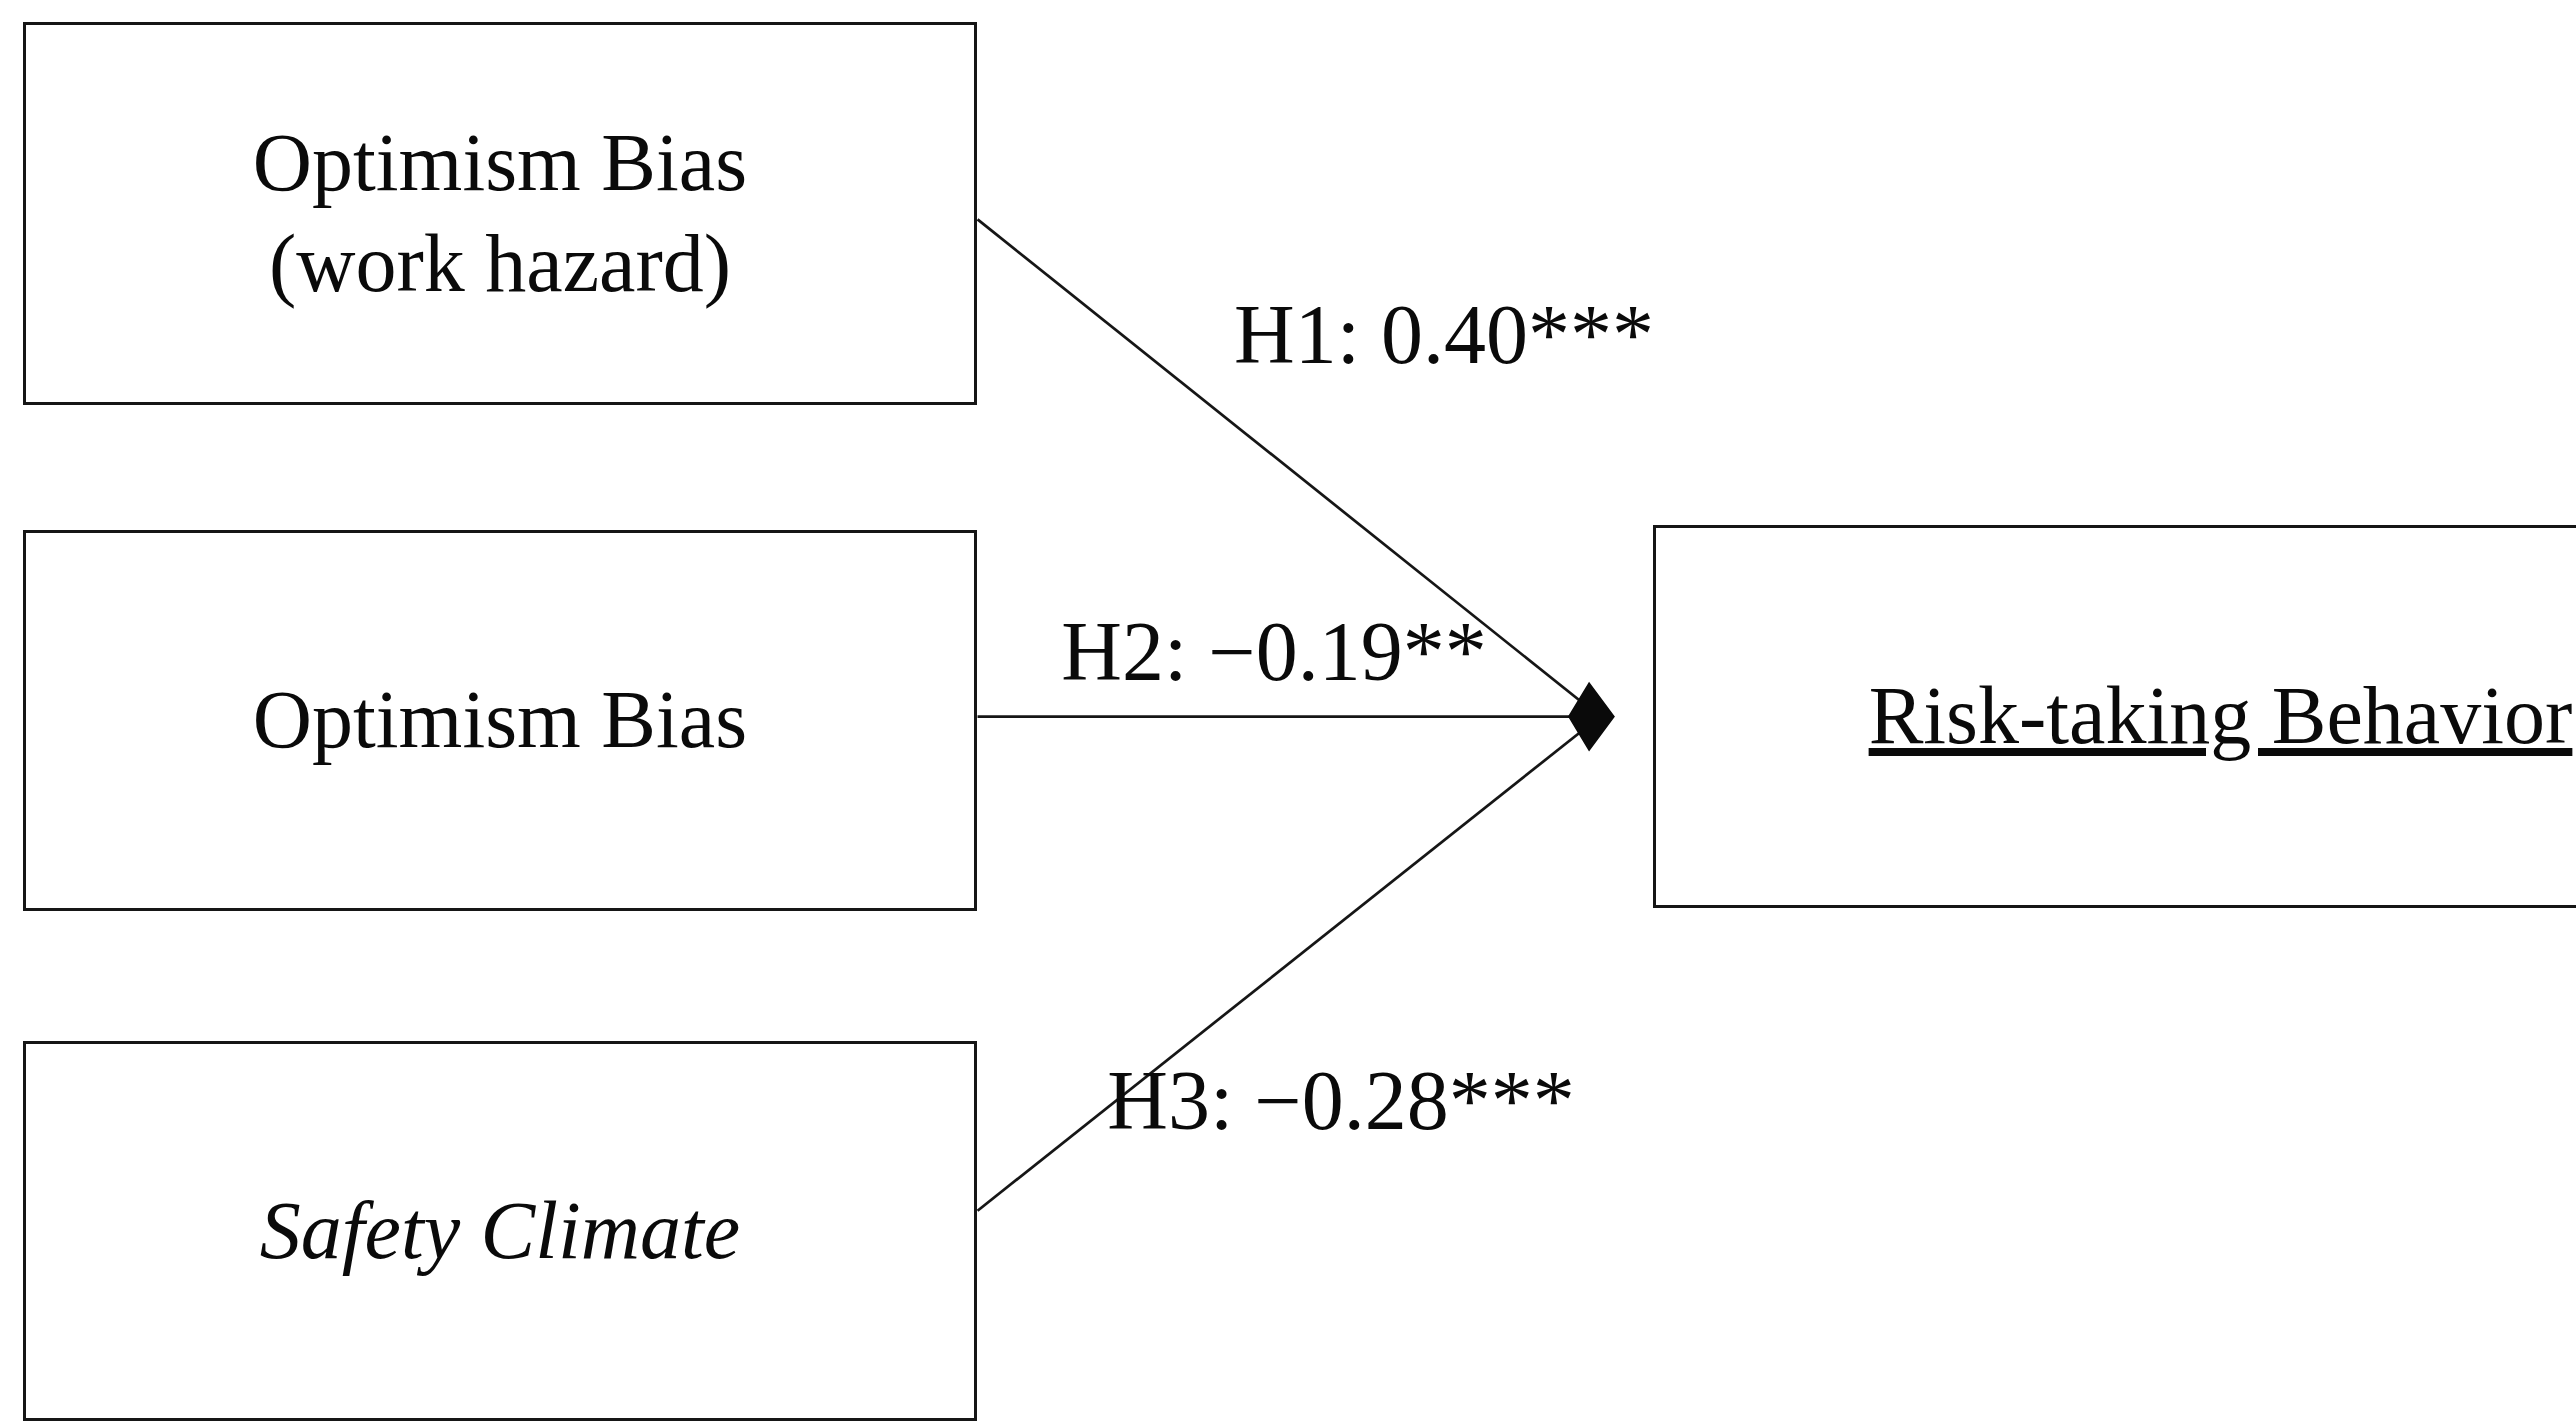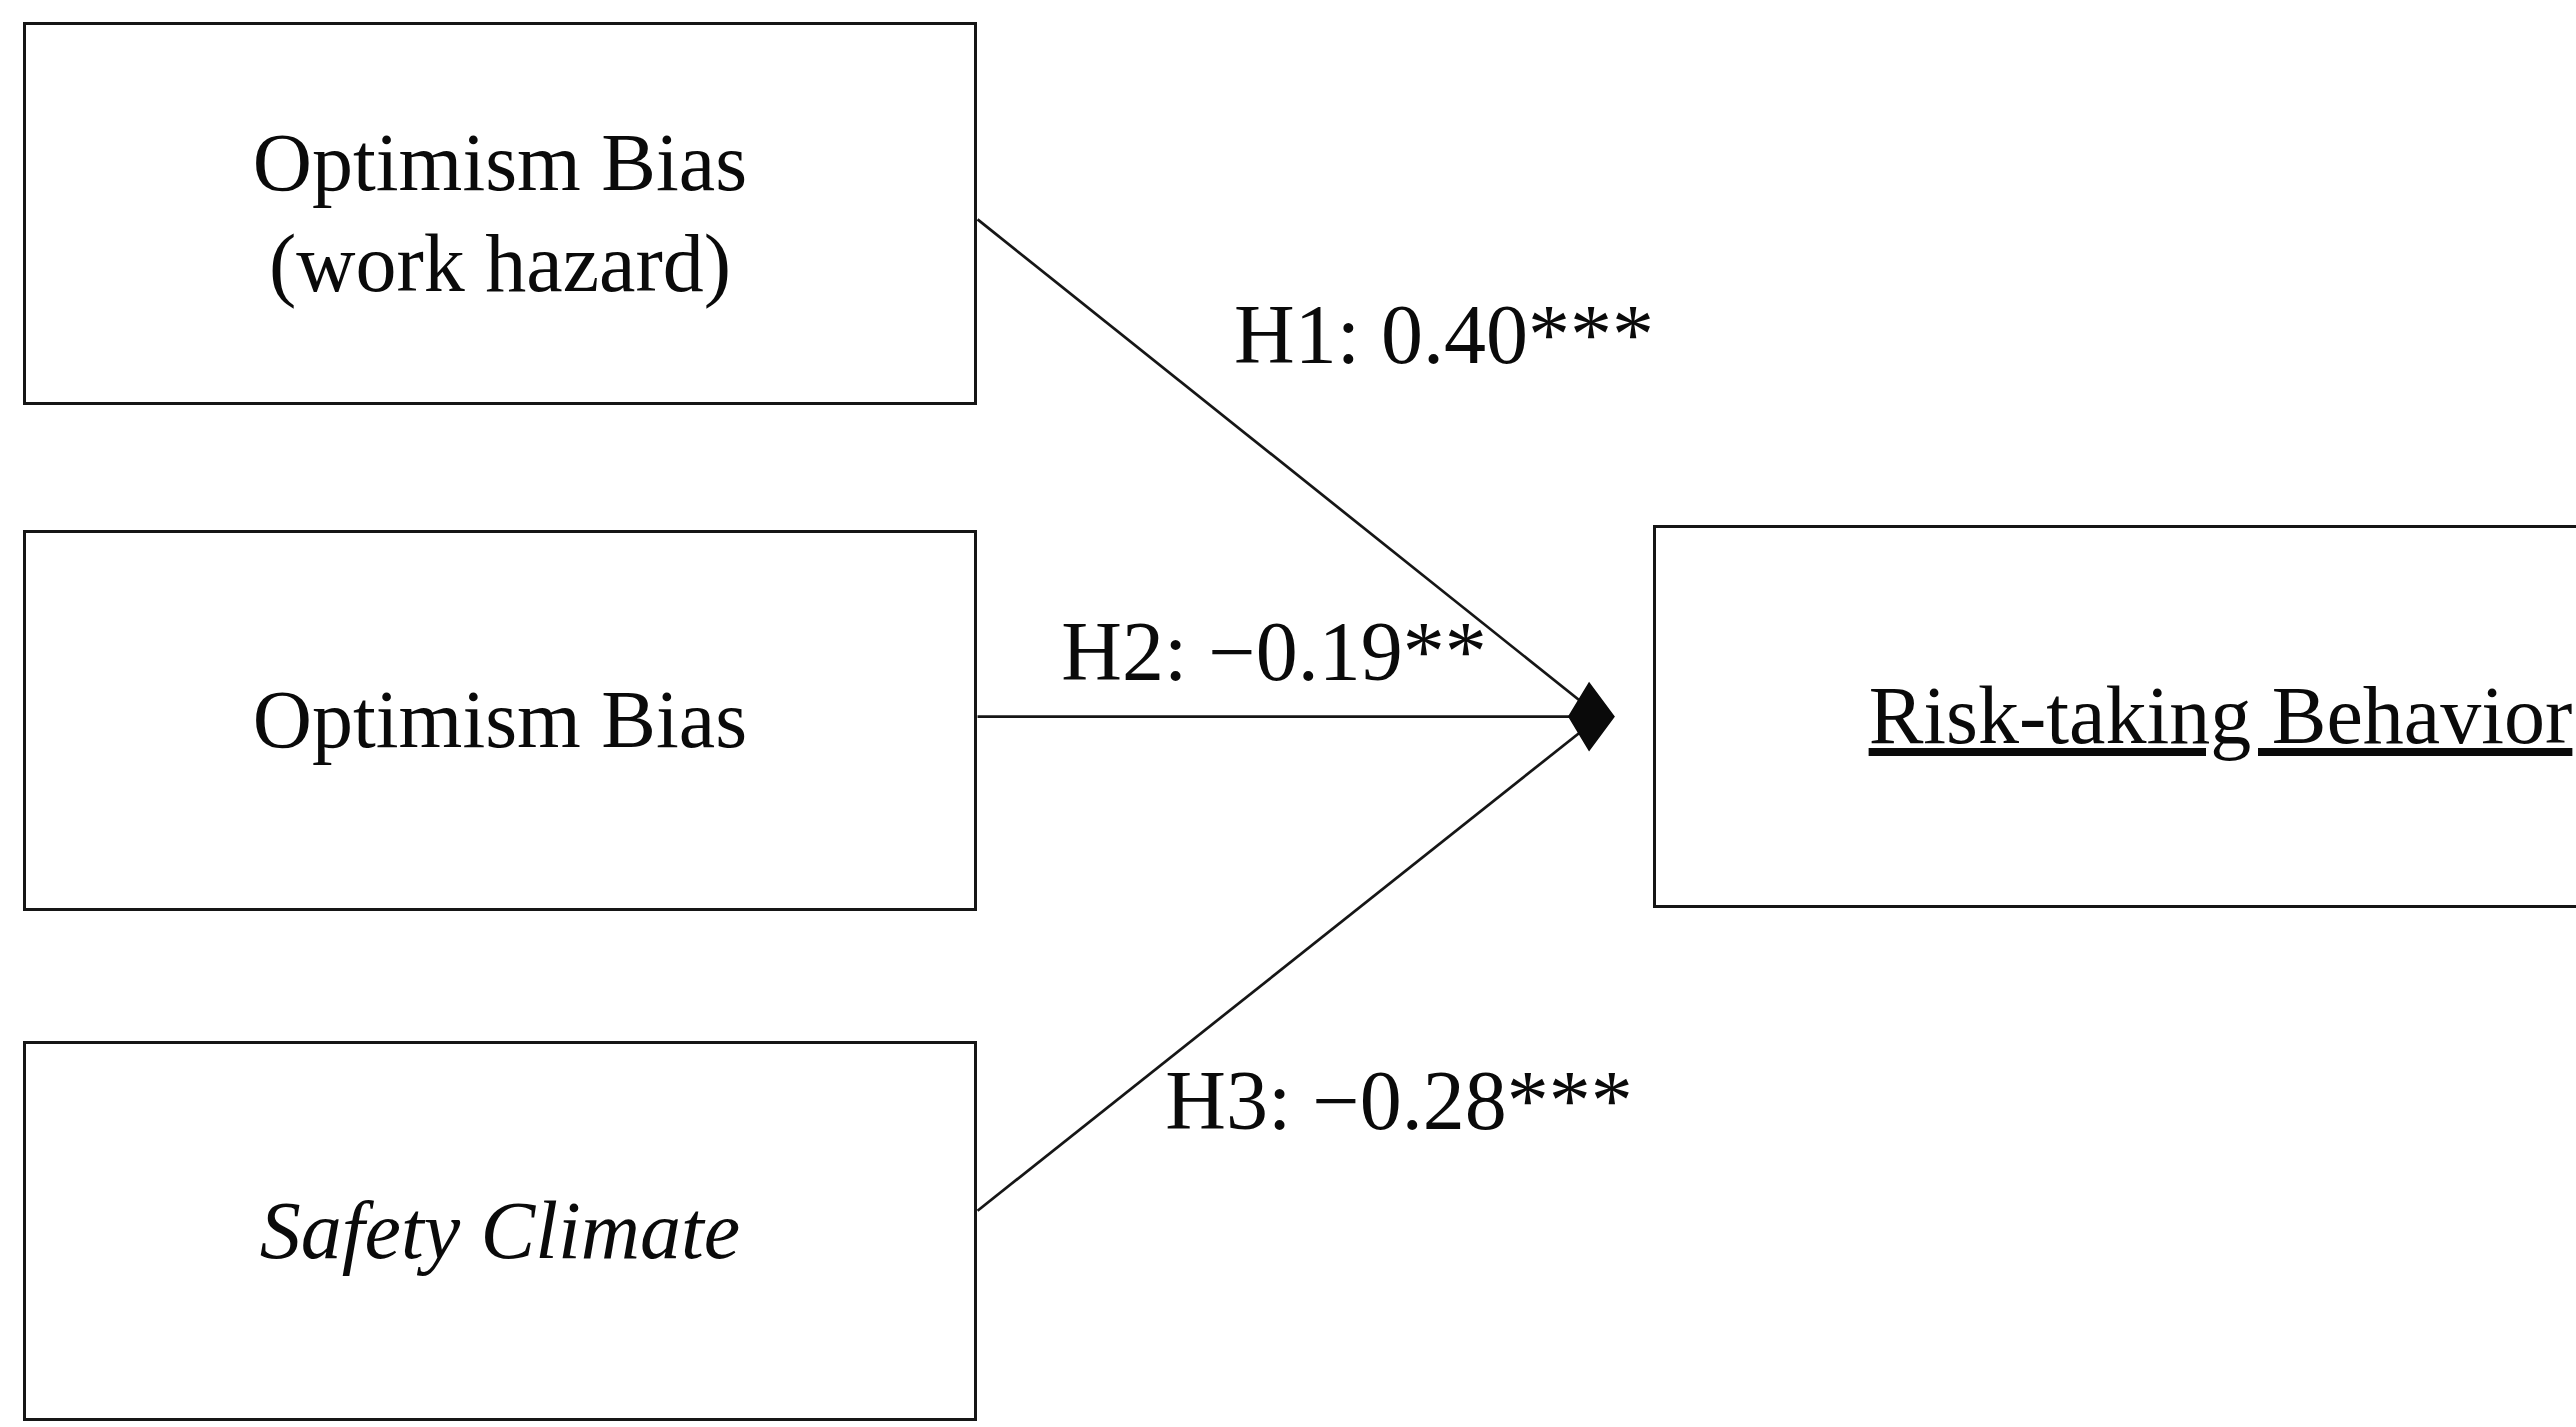--- a/index.html
+++ b/index.html
@@ -48,21 +48,21 @@
   .edge-label {
     position: absolute;
     white-space: nowrap;
     font-size: 84px;
     line-height: 1;
     transform: translate(-50%, -50%);
     text-align: center;
   }
   .edge-label-h1 { left: 1444px; top: 335px; }
   .edge-label-h2 { left: 1274px; top: 652px; }
-  .edge-label-h3 { left: 1399px; top: 1101px; }
+  .edge-label-h3 { left: 1341px; top: 1101px; }
 </style>
 </head>
 <body>
 
 <div class="canvas">
 
   <svg class="connectors" viewBox="0 0 3310 1834" xmlns="http://www.w3.org/2000/svg" aria-hidden="true">
     <line x1="1256" y1="282" x2="2052" y2="918" stroke="#161616" stroke-width="3.5"></line>
     <line x1="1256" y1="921" x2="2052" y2="921" stroke="#161616" stroke-width="3.5"></line>
     <line x1="1256" y1="1556" x2="2052" y2="924" stroke="#161616" stroke-width="3.5"></line>

